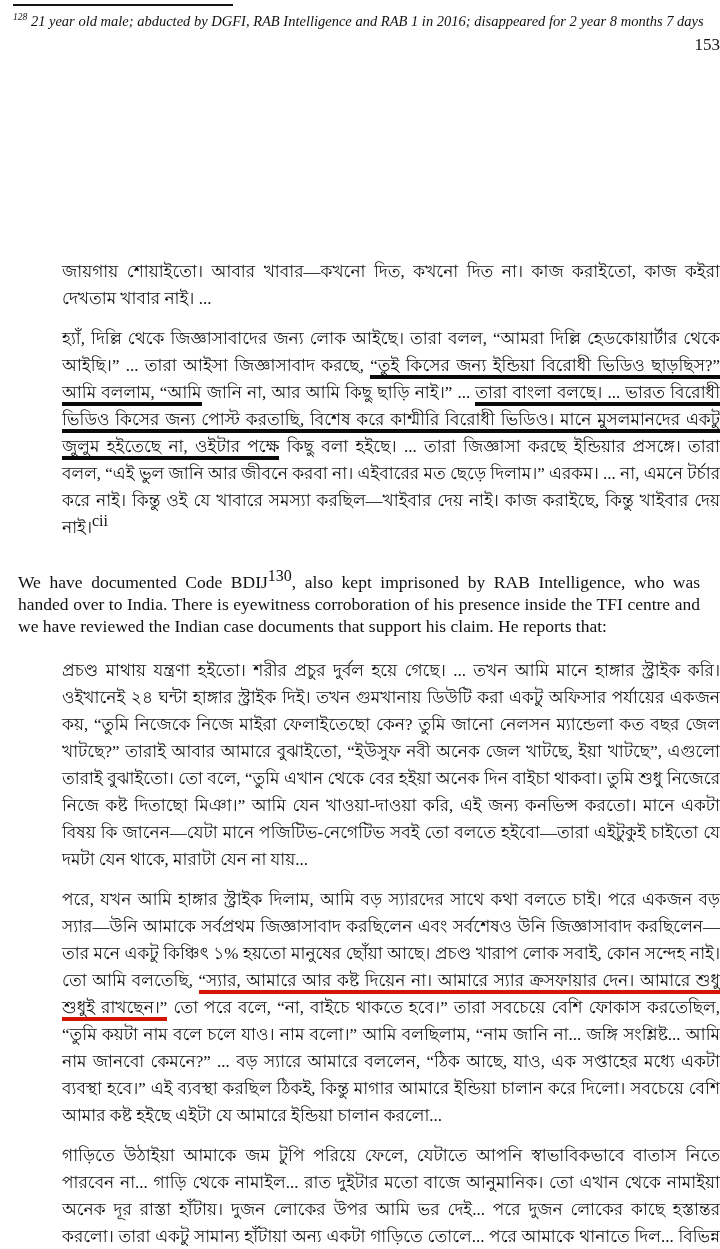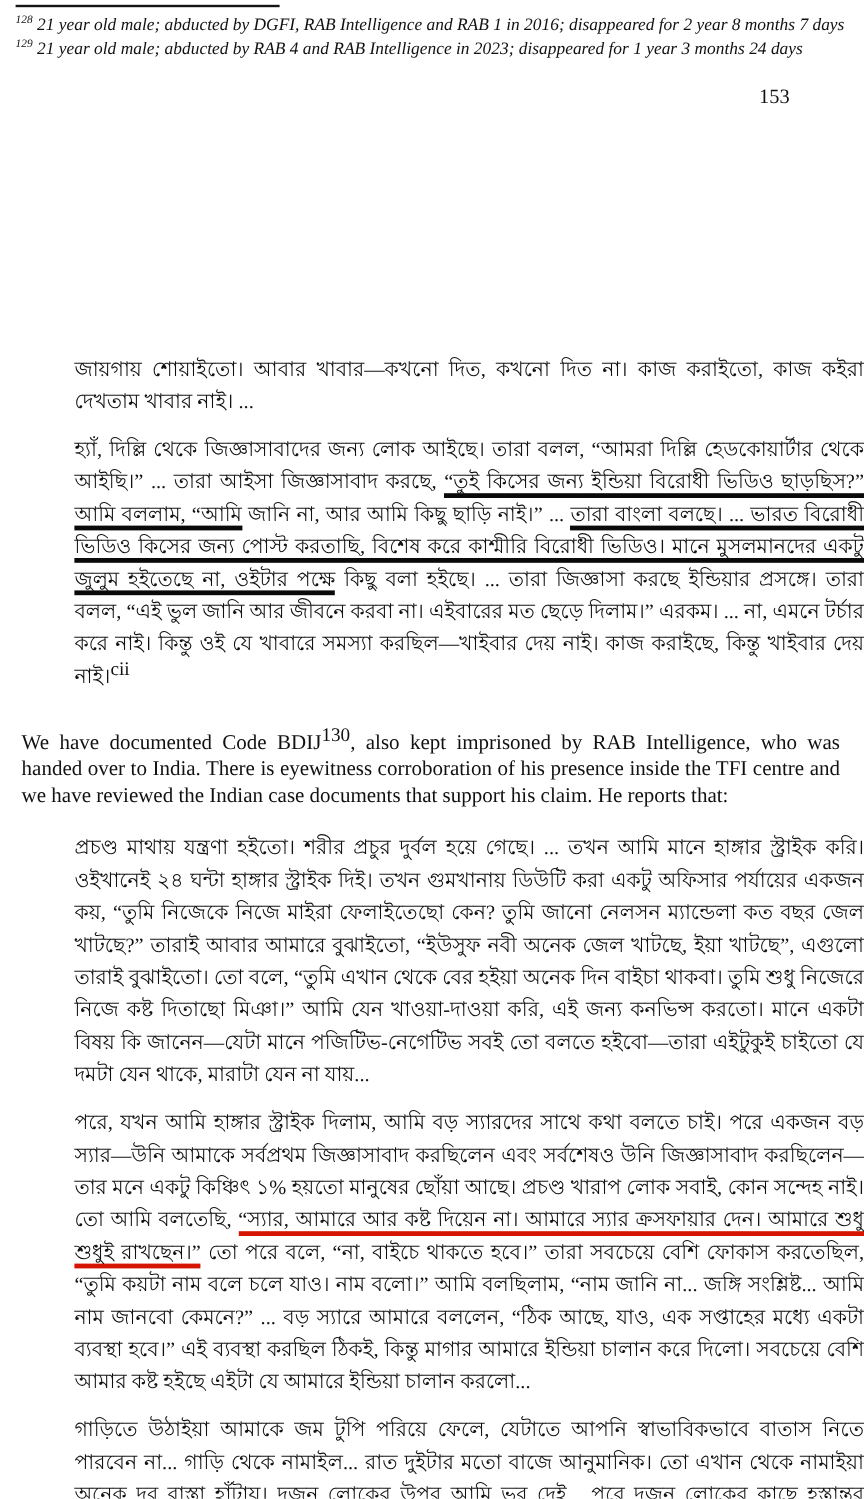--- a/index.html
+++ b/index.html
@@ -28,23 +28,22 @@
     text-align: justify;
     font-style: italic;
   }
   .footnote sup, .fn-marker {
     font-size: 9.5px;
     vertical-align: super;
     line-height: 0;
   }
   .page-number {
     text-align: right;
-    padding-right: 62px;
     font-size: 17px;
-    margin-top: 20px;
+    margin-top: 4px;
   }
   .quote-block {
     margin-left: 62px;
     font-size: 17px;
     line-height: 27px;
     text-align: justify;
   }
   .quote-block-1 { margin-top: 203px; }
   .quote-block p { margin: 0 0 13px 0; }
   .quote-block p:last-child { margin-bottom: 0; }
@@ -70,24 +69,20 @@
 </style>
 </head>
 <body>
 
 <div class="footnote-area">
   <div class="footnote-separator"></div>
   <div class="footnote">
     <span class="fn-marker">128</span>
     <span>21 year old male; abducted by DGFI, RAB Intelligence and RAB 1 in 2016; disappeared for 2 year 8 months 7 days</span>
   </div>
-  <div class="footnote">
-    <span class="fn-marker">129</span>
-    <span>21 year old male; abducted by RAB 4 and RAB Intelligence in 2023; disappeared for 1 year 3 months 24 days</span>
-  </div>
 </div>
 
 <div class="page-number">153</div>
 
 <div class="quote-block quote-block-1">
   <p><span>জায়গায় শোয়াইতো। আবার খাবার—কখনো দিত, কখনো দিত না। কাজ করাইতো, কাজ কইরা দেখতাম খাবার নাই। ...</span></p>
   <p><span>হ্যাঁ, দিল্লি থেকে জিজ্ঞাসাবাদের জন্য লোক আইছে। তারা বলল, “আমরা দিল্লি হেডকোয়ার্টার থেকে আইছি।” ... তারা আইসা জিজ্ঞাসাবাদ করছে, </span><span class="ul-black">“তুই কিসের জন্য ইন্ডিয়া বিরোধী ভিডিও ছাড়ছিস?” আমি বললাম, “আমি</span><span> জানি না, আর আমি কিছু ছাড়ি নাই।” ... </span><span class="ul-black">তারা বাংলা বলছে। ... ভারত বিরোধী ভিডিও কিসের জন্য পোস্ট করতাছি, বিশেষ করে কাশ্মীরি বিরোধী ভিডিও। মানে মুসলমানদের একটু জুলুম হইতেছে না, ওইটার পক্ষে</span><span> কিছু বলা হইছে। ... তারা জিজ্ঞাসা করছে ইন্ডিয়ার প্রসঙ্গে। তারা বলল, “এই ভুল জানি আর জীবনে করবা না। এইবারের মত ছেড়ে দিলাম।” এরকম। ... না, এমনে টর্চার করে নাই। কিন্তু ওই যে খাবারে সমস্যা করছিল—খাইবার দেয় নাই। কাজ করাইছে, কিন্তু খাইবার দেয় নাই।</span><sup class="note-ref">cii</sup></p>
 </div>
 
 <div class="body-para"><span>We have documented Code BDIJ</span><sup class="note-ref">130</sup><span>, also kept imprisoned by RAB Intelligence, who was handed over to India. There is eyewitness corroboration of his presence inside the TFI centre and we have reviewed the Indian case documents that support his claim. He reports that:</span></div>

